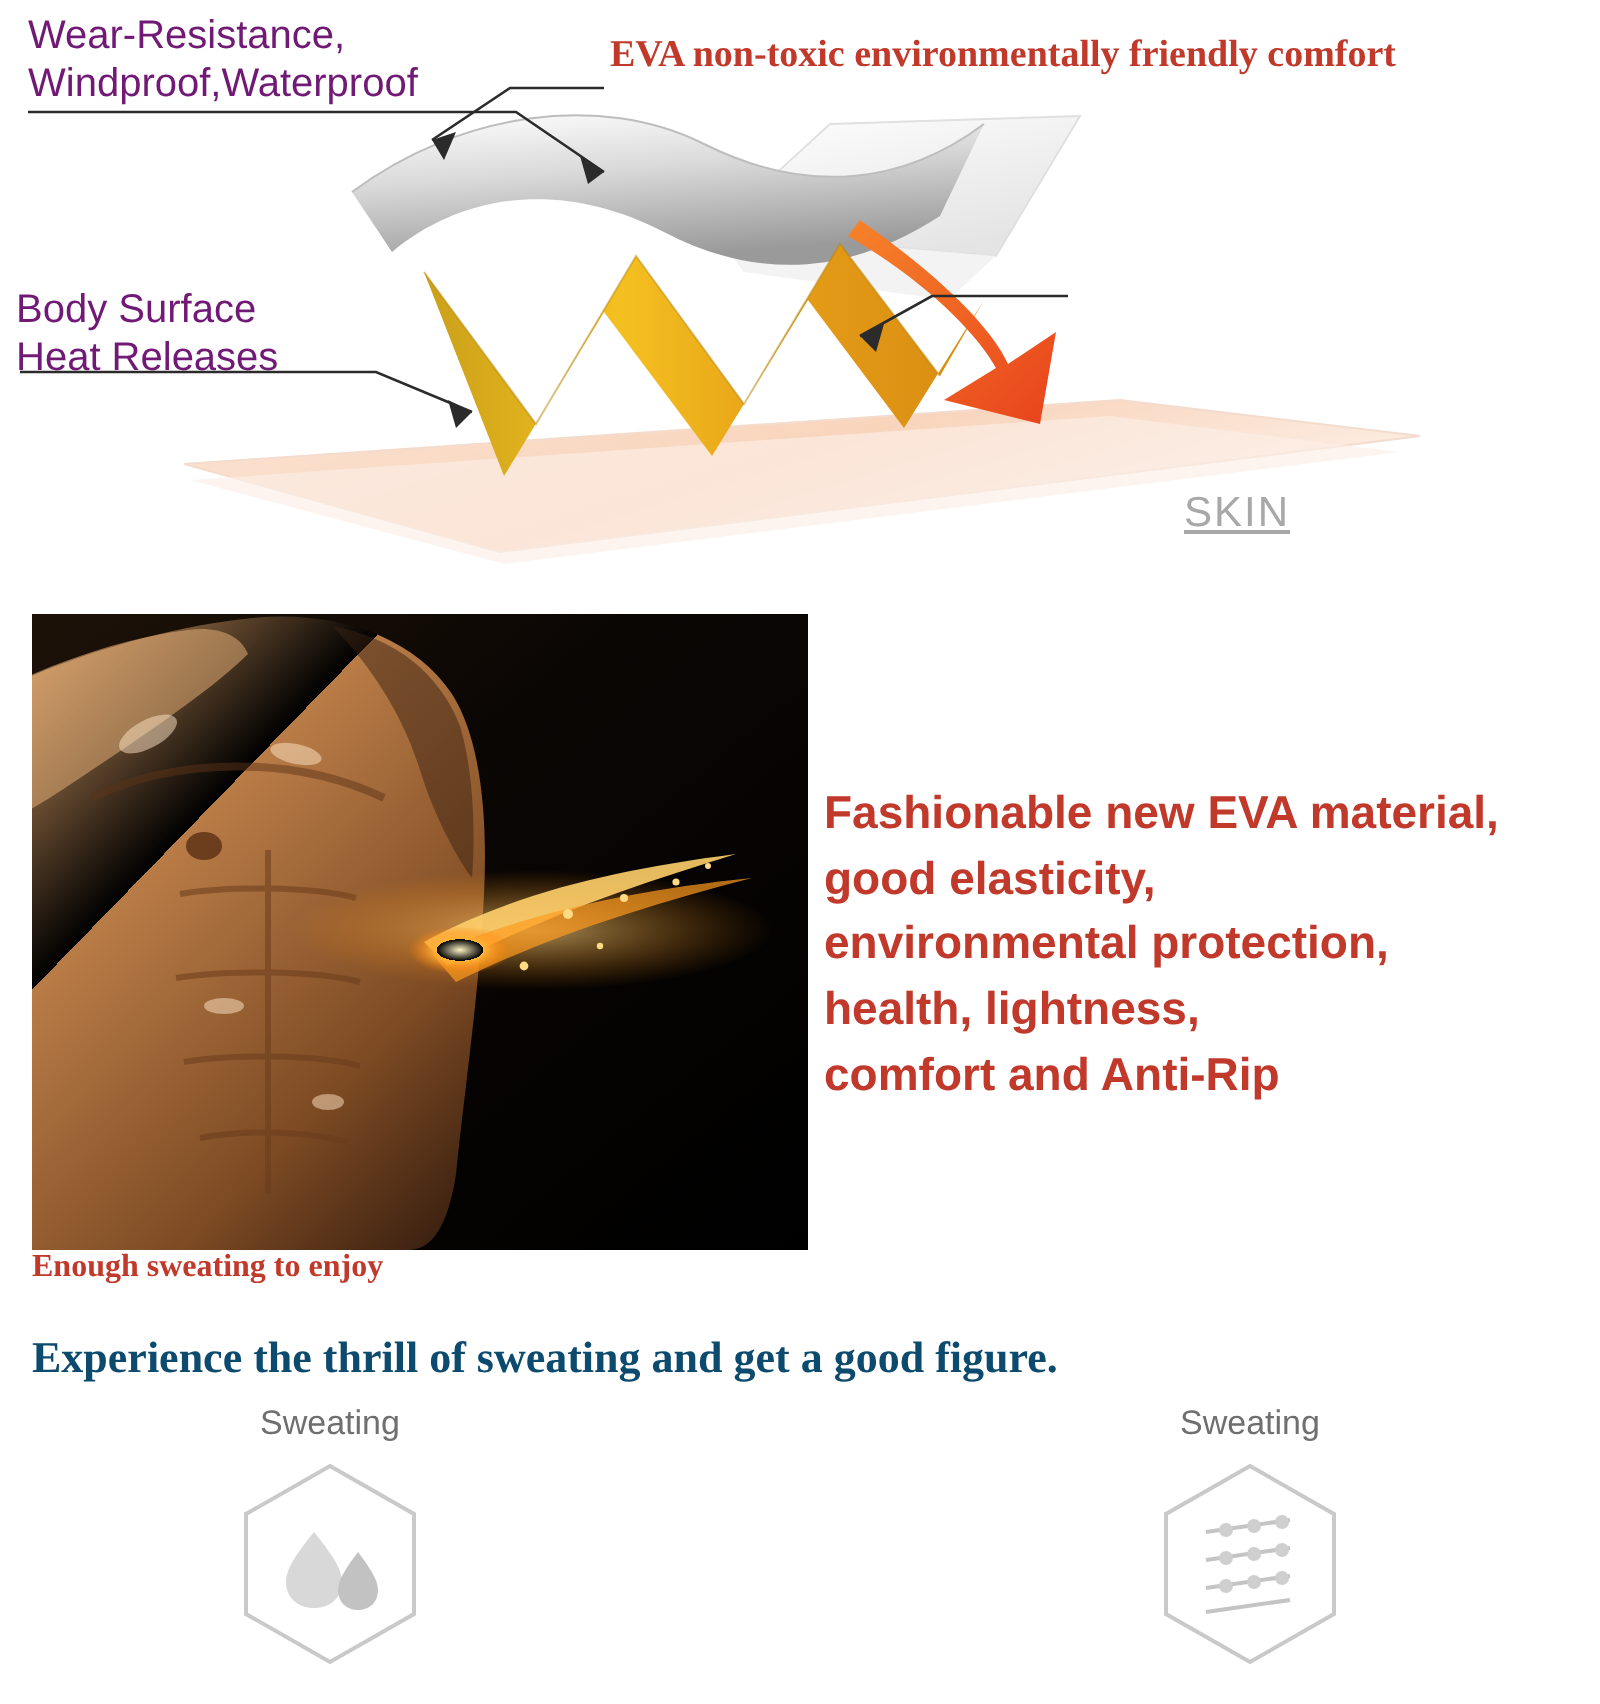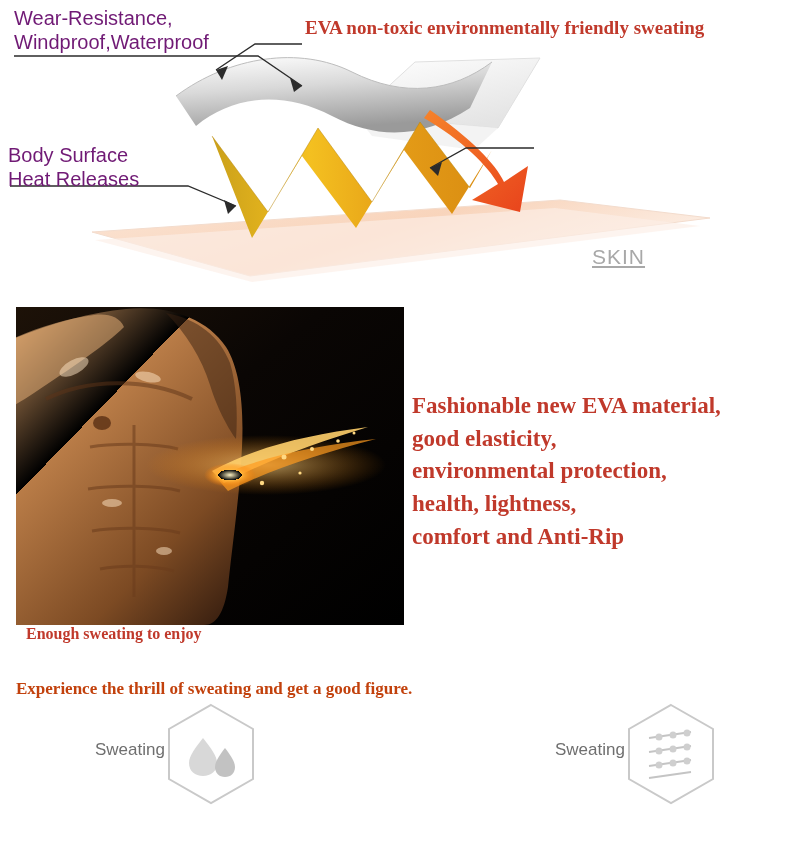--- a/index.html
+++ b/index.html
@@ -66,62 +66,61 @@
     height: 318px;
     overflow: hidden;
     background: #050403;
   }
   #photo svg { display: block; }
   #mid-text {
     position: absolute;
     left: 412px; top: 90px;
     width: 380px;
     color: #c0392b;
-    font-family: Liberation Serif, serif;
+    font-family: Liberation Sans, sans-serif;
     font-size: 23px;
     font-weight: bold;
     line-height: 1.42;
     white-space: pre-line;
   }
   #caption-sweat {
     position: absolute;
     left: 16px; top: 325px;
     color: #c0392b;
     font-family: "Liberation Serif", serif;
     font-weight: bold;
     font-size: 16px;
-    margin-left: 10px;
   }
 
   
   #bottom {
     position: absolute;
     left: 0; top: 660px;
     width: 800px;
     height: 192px;
   }
   #exp-line {
     position: absolute;
-    left: 16px; top: 19px;
-    color: #c2410c;
+    left: 16px; top: 6px;
+    color: #0c4a6e;
     font-family: "Liberation Serif", serif;
     font-weight: bold;
-    font-size: 17px;
+    font-size: 22px;
   }
   #features {
     position: absolute;
     left: 95px; top: 42px;
     width: 600px;
     display: flex;
     justify-content: space-between;
   }
   .feature {
     width: 140px;
     display: flex;
-    flex-direction: row;
+    flex-direction: column;
     align-items: center;
   }
   .feature-label {
     color: #6f6f6f;
     font-size: 17px;
     margin-bottom: 8px;
     font-family: "Liberation Sans", sans-serif;
   }
   .hexwrap { width: 92px; height: 104px; }
 </style>
@@ -187,21 +186,21 @@
     <g fill="#2b2b2b">
       <polygon points="302,86 290,78 294,92"></polygon>
       <polygon points="216,70 228,66 222,80"></polygon>
       <polygon points="430,168 442,162 438,176"></polygon>
       <polygon points="236,206 224,200 228,214"></polygon>
     </g>
   </svg>
 
   <div class="diag-label" id="lbl-wear">Wear-Resistance,
 Windproof,Waterproof</div>
-  <div class="diag-label" id="lbl-eva">EVA non-toxic environmentally friendly sweating</div>
+  <div class="diag-label" id="lbl-eva">EVA non-toxic environmentally friendly comfort</div>
   <div class="diag-label" id="lbl-body">Body Surface
 Heat Releases</div>
   <div class="diag-label" id="lbl-skin">SKIN</div>
 </div>
 
 <div id="mid">
 
   <div id="photo">
     <svg width="388" height="318" viewBox="0 0 388 318">
       <defs>

